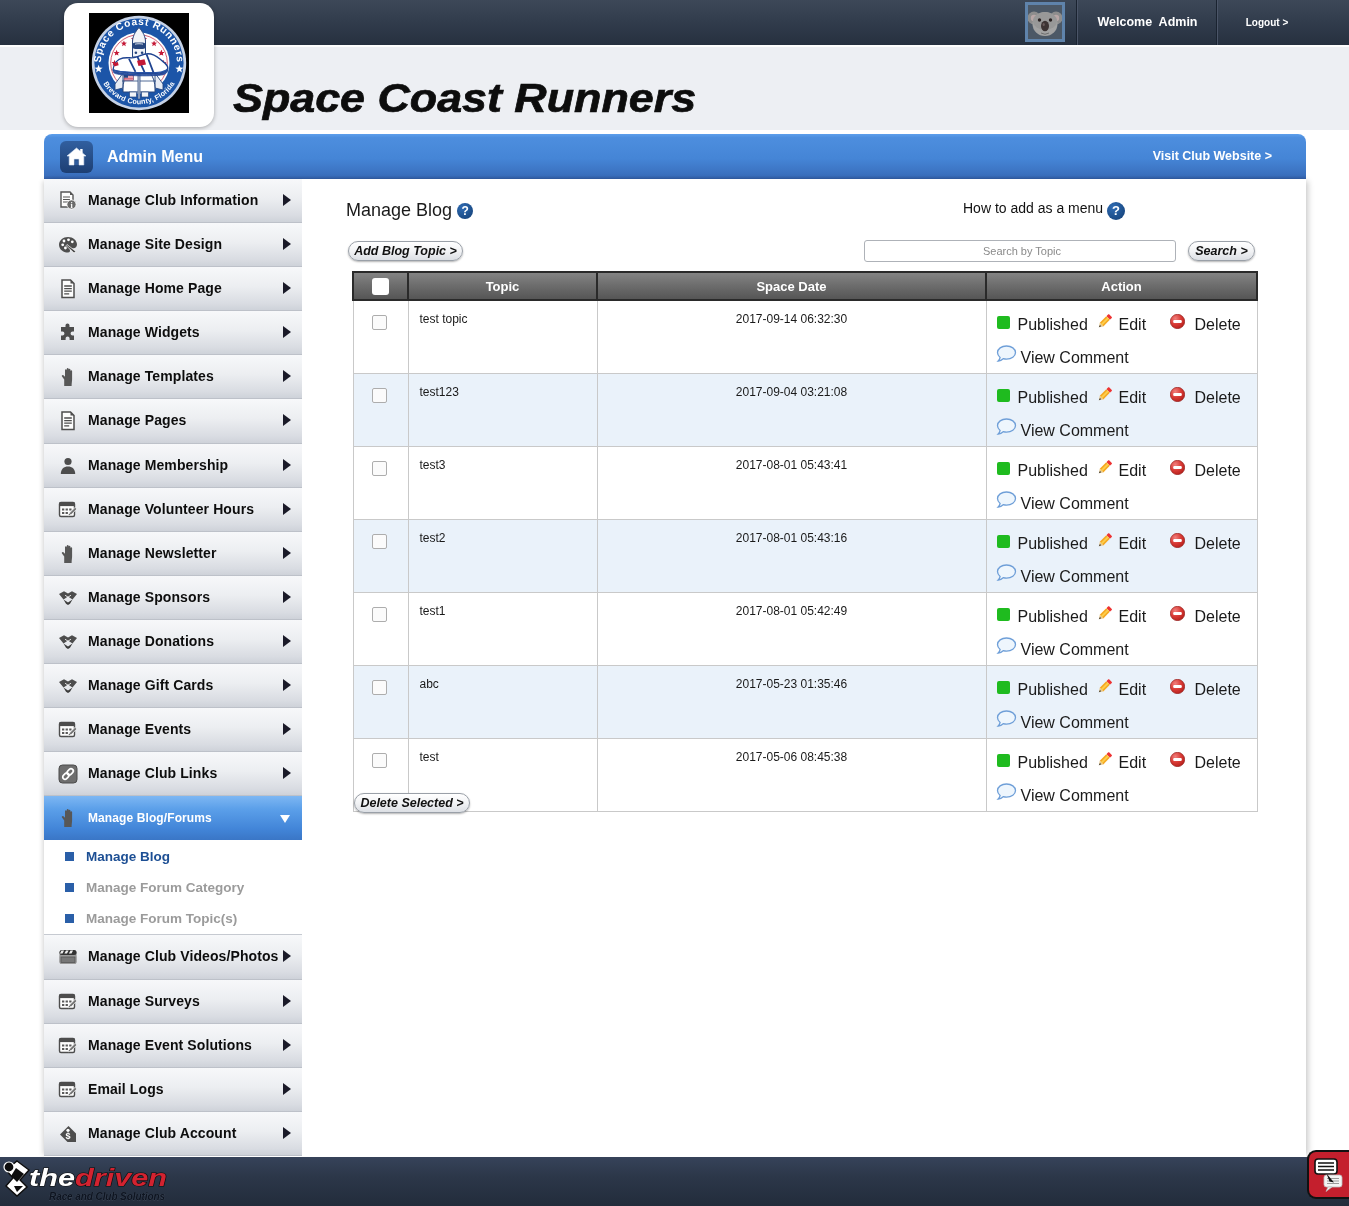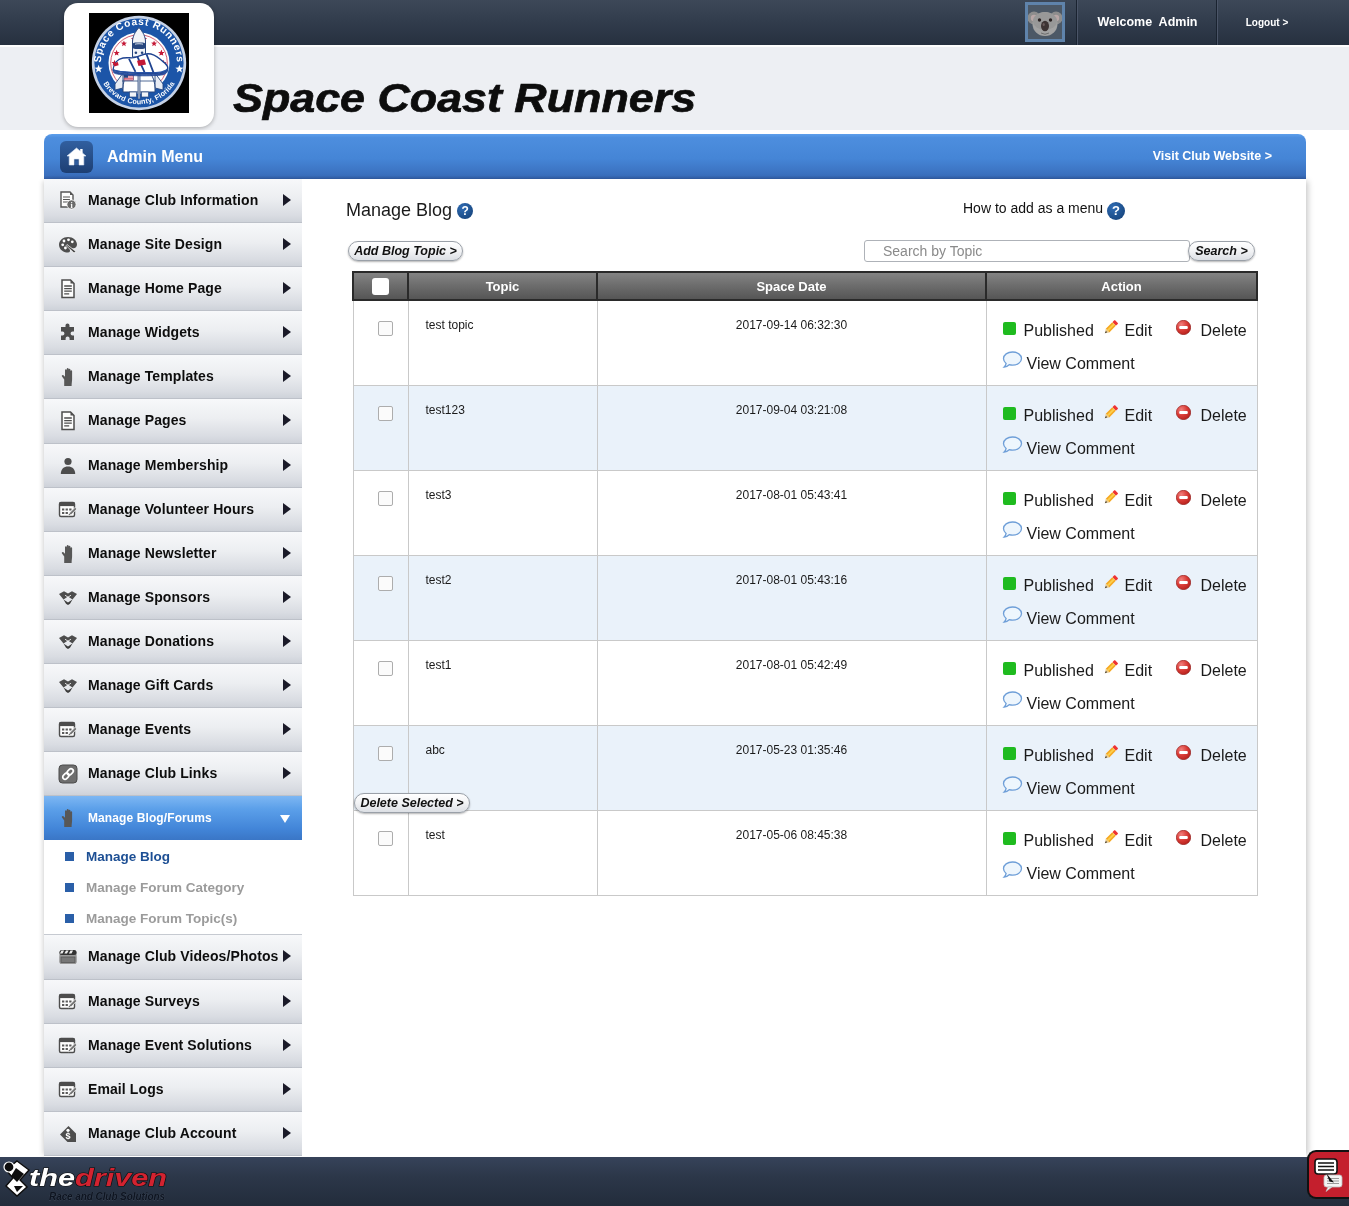--- a/index.html
+++ b/index.html
@@ -32,26 +32,26 @@
 .sitem .bullet{position:absolute;left:21px;top:11px;width:9px;height:9px;background:#2a5fa8;}
 .sitem .stxt{position:absolute;left:42px;font-weight:bold;font-size:13.5px;color:#9b9b9b;}
 .sitem .stxt.on{color:#1d4f94;}
 .content{position:absolute;left:258px;top:0;width:1004px;height:978px;font-size:12px;}
 .pagetitle{position:absolute;left:44px;top:21px;font-size:18px;color:#1a1a1a;}
 .howto{position:absolute;left:661px;top:21px;font-size:14px;color:#111;}
 .qicon{display:inline-block;width:16px;height:16px;border-radius:50%;background:radial-gradient(circle at 35% 30%,#2f6cb4,#123d72);color:#fff;font-weight:bold;font-size:12px;line-height:16px;text-align:center;vertical-align:1px;font-style:normal;}
 .qbig{width:18px;height:18px;line-height:18px;font-size:13px;vertical-align:-2px;}
 .pill{position:absolute;border:1px solid #9aa0a8;border-radius:11px;background:linear-gradient(180deg,#ffffff 0%,#f2f3f5 50%,#dcdfe4 100%);box-shadow:0 1px 2px rgba(0,0,0,0.3);font-weight:bold;font-style:italic;font-size:12.5px;color:#111;text-align:center;white-space:nowrap;}
 .addbtn{left:46px;top:62px;width:113px;height:18px;line-height:18px;}
-.searchinput{position:absolute;left:562px;top:61px;width:306px;height:20px;border:1px solid #aeb2b8;border-radius:3px;font-size:14px;color:#8a8a8a;padding:0 0 0 18px;line-height:20px;}
+.searchinput{position:absolute;left:562px;top:61px;width:306px;height:20px;border:1px solid #aeb2b8;border-radius:3px;font-size:11px;color:#8a8a8a;padding:0 0 0 4px;line-height:20px;text-align:center;}
 .searchbtn{left:886px;top:62px;width:65px;height:18px;line-height:18px;}
 .delbtn{left:52px;top:614px;width:114px;height:18px;line-height:18px;}
 table.blog{position:absolute;left:50px;top:92px;border-collapse:collapse;table-layout:fixed;width:904px;}
 table.blog th{background:linear-gradient(180deg,#848484 0%,#6e6e6e 45%,#565656 100%);border:2px solid #2a2a2a;color:#fff;font-weight:bold;font-size:13px;height:26px;padding:0;}
-table.blog td{border:1px solid #c9c9c9;font-size:12px;color:#1a1a1a;vertical-align:top;padding:8px;height:68px;}
+table.blog td{border:1px solid #c9c9c9;font-size:12px;color:#1a1a1a;vertical-align:top;padding:2px;height:68px;}
 tr.odd td{background:#fff;}
 tr.even td{background:#eaf2fa;}
 .cbx{width:13px;height:13px;border:1px solid #adadad;border-radius:2px;background:#fbfbfb;margin:12px 0 0 16px;}
 .hcbx{width:17px;height:17px;border-radius:3px;background:#fff;margin:0 auto;}
 .topictxt{padding:9px 0 0 9px;}
 .datetxt{text-align:center;padding-top:9px;}
 .c4{position:relative;}
 .acts{position:relative;height:68px;font-size:16px;}
 .grnsq{position:absolute;left:8px;top:13px;width:13px;height:13px;background:#1fbb1f;border-radius:2px;}
 .pubtxt{position:absolute;left:29px;top:13px;}

